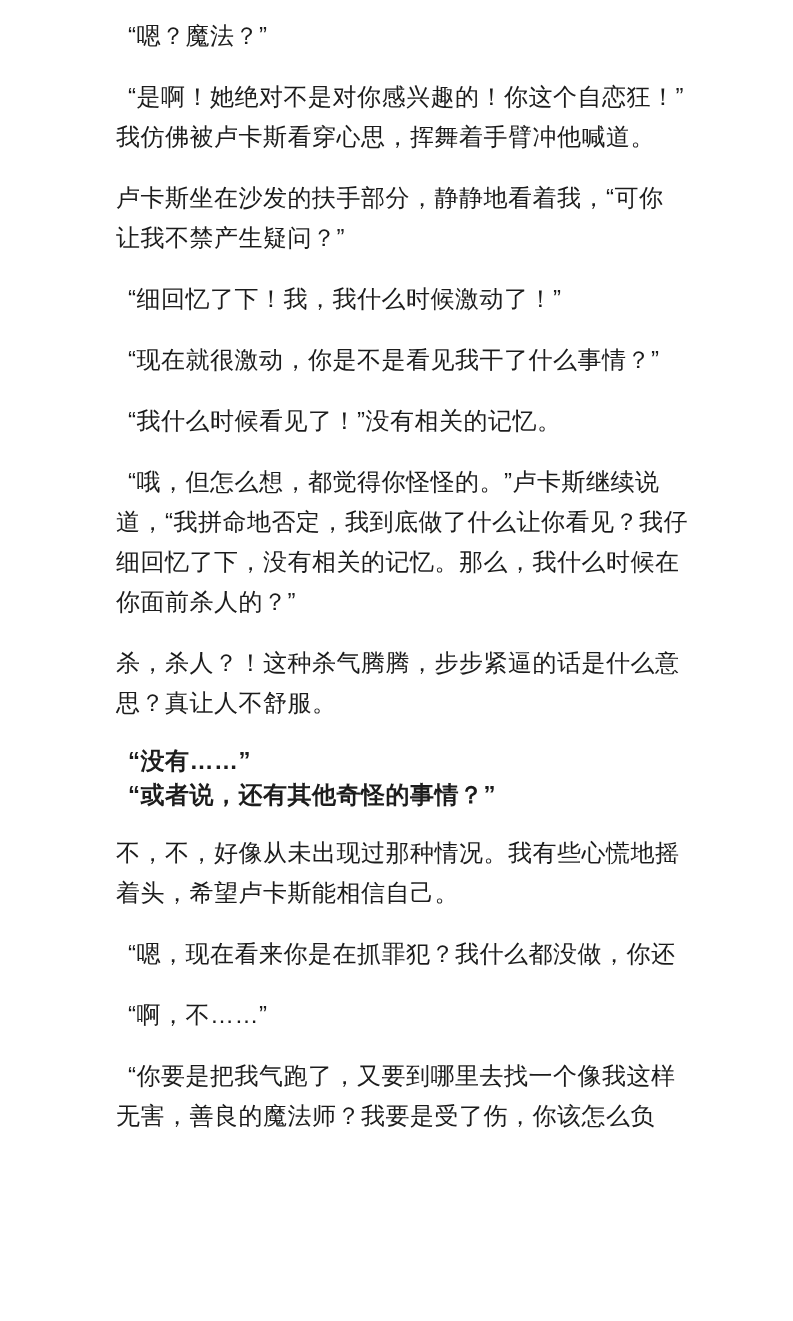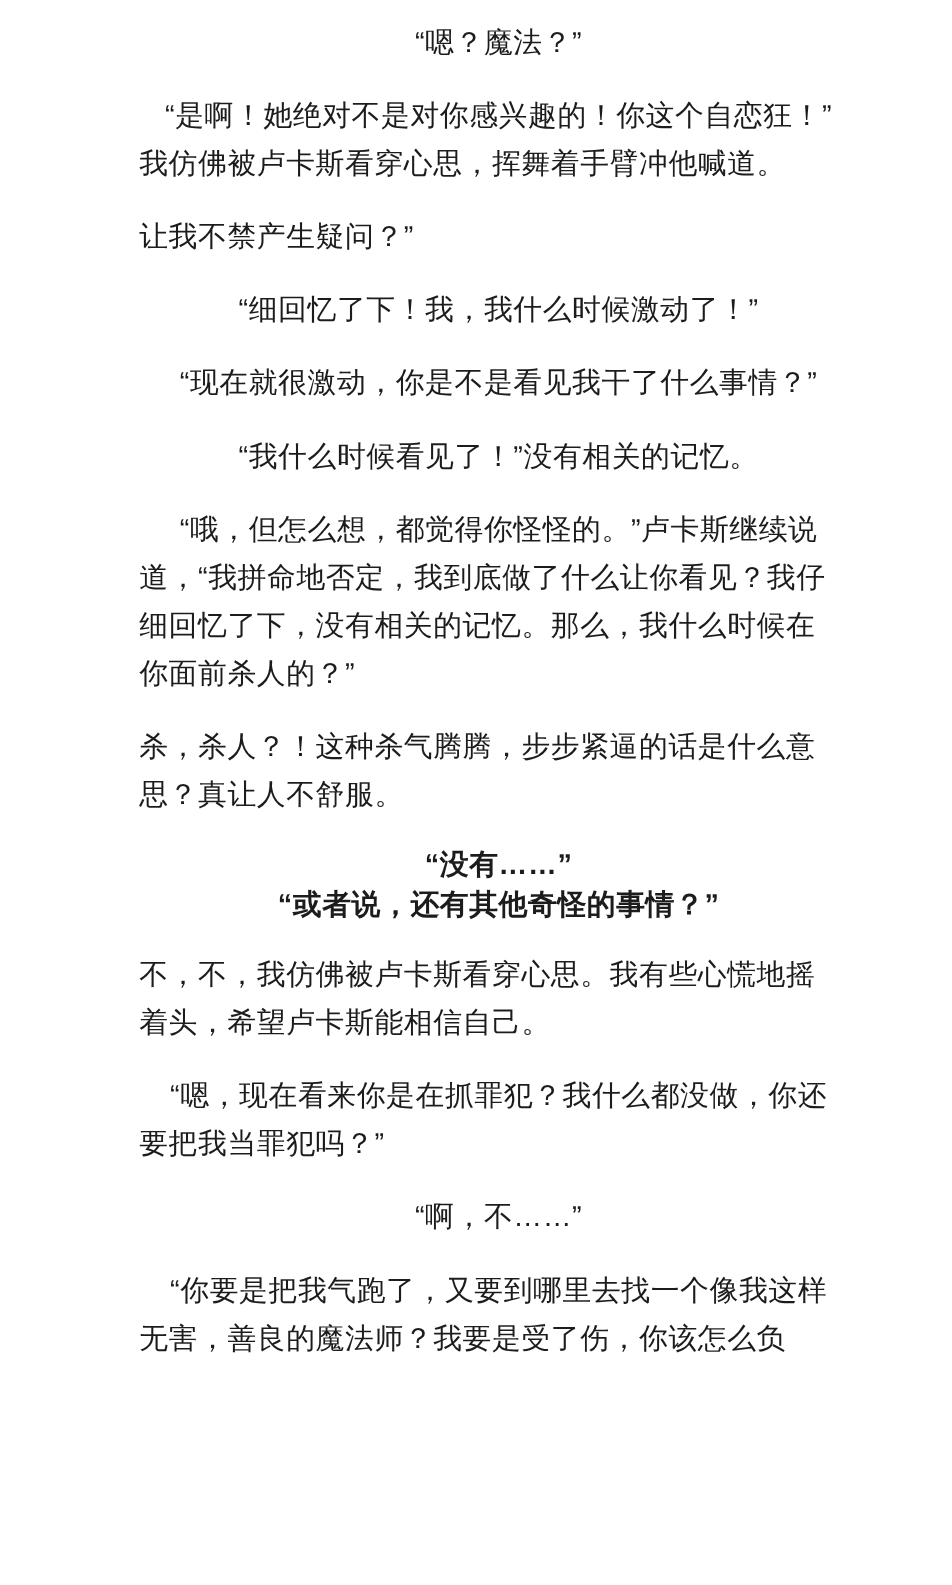--- a/index.html
+++ b/index.html
@@ -31,35 +31,35 @@
     font-weight: bold;
   }
   span.line {
     display: block;
     white-space: nowrap;
     letter-spacing: 0.5px;
   }
   
   span.line.qline {
     padding-left: 12px;
-    text-align: center;
   }
 </style>
 </head>
 <body style="background: rgb(255, 255, 255);">
 
 <main class="reader" style="color: rgb(28, 28, 28);">
     <p class="para">
       <span class="line qline">“嗯？魔法？”</span>
     </p>
     <p class="para">
       <span class="line qline">“是啊！她绝对不是对你感兴趣的！你这个自恋狂！”</span>
       <span class="line">我仿佛被卢卡斯看穿心思，挥舞着手臂冲他喊道。</span>
     </p>
     <p class="para">
+      <span class="line">卢卡斯坐在沙发的扶手部分，静静地看着我，“可你</span>
       <span class="line">让我不禁产生疑问？”</span>
     </p>
     <p class="para">
       <span class="line qline">“细回忆了下！我，我什么时候激动了！”</span>
     </p>
     <p class="para">
       <span class="line qline">“现在就很激动，你是不是看见我干了什么事情？”</span>
     </p>
     <p class="para">
       <span class="line qline">“我什么时候看见了！”没有相关的记忆。</span>
@@ -72,26 +72,25 @@
     </p>
     <p class="para">
       <span class="line">杀，杀人？！这种杀气腾腾，步步紧逼的话是什么意</span>
       <span class="line">思？真让人不舒服。</span>
     </p>
     <p class="para tight">
       <span class="line qline">“没有……”</span>
       <span class="line qline">“或者说，还有其他奇怪的事情？”</span>
     </p>
     <p class="para">
-      <span class="line">不，不，我仿佛被卢卡斯看穿心思。我有些心慌地摇</span>
+      <span class="line">不，不，好像从未出现过那种情况。我有些心慌地摇</span>
       <span class="line">着头，希望卢卡斯能相信自己。</span>
     </p>
     <p class="para">
       <span class="line qline">“嗯，现在看来你是在抓罪犯？我什么都没做，你还</span>
-      <span class="line">要把我当罪犯吗？”</span>
     </p>
     <p class="para">
       <span class="line qline">“啊，不……”</span>
     </p>
     <p class="para">
       <span class="line qline">“你要是把我气跑了，又要到哪里去找一个像我这样</span>
       <span class="line">无害，善良的魔法师？我要是受了伤，你该怎么负</span>
     </p>
   </main>
 

